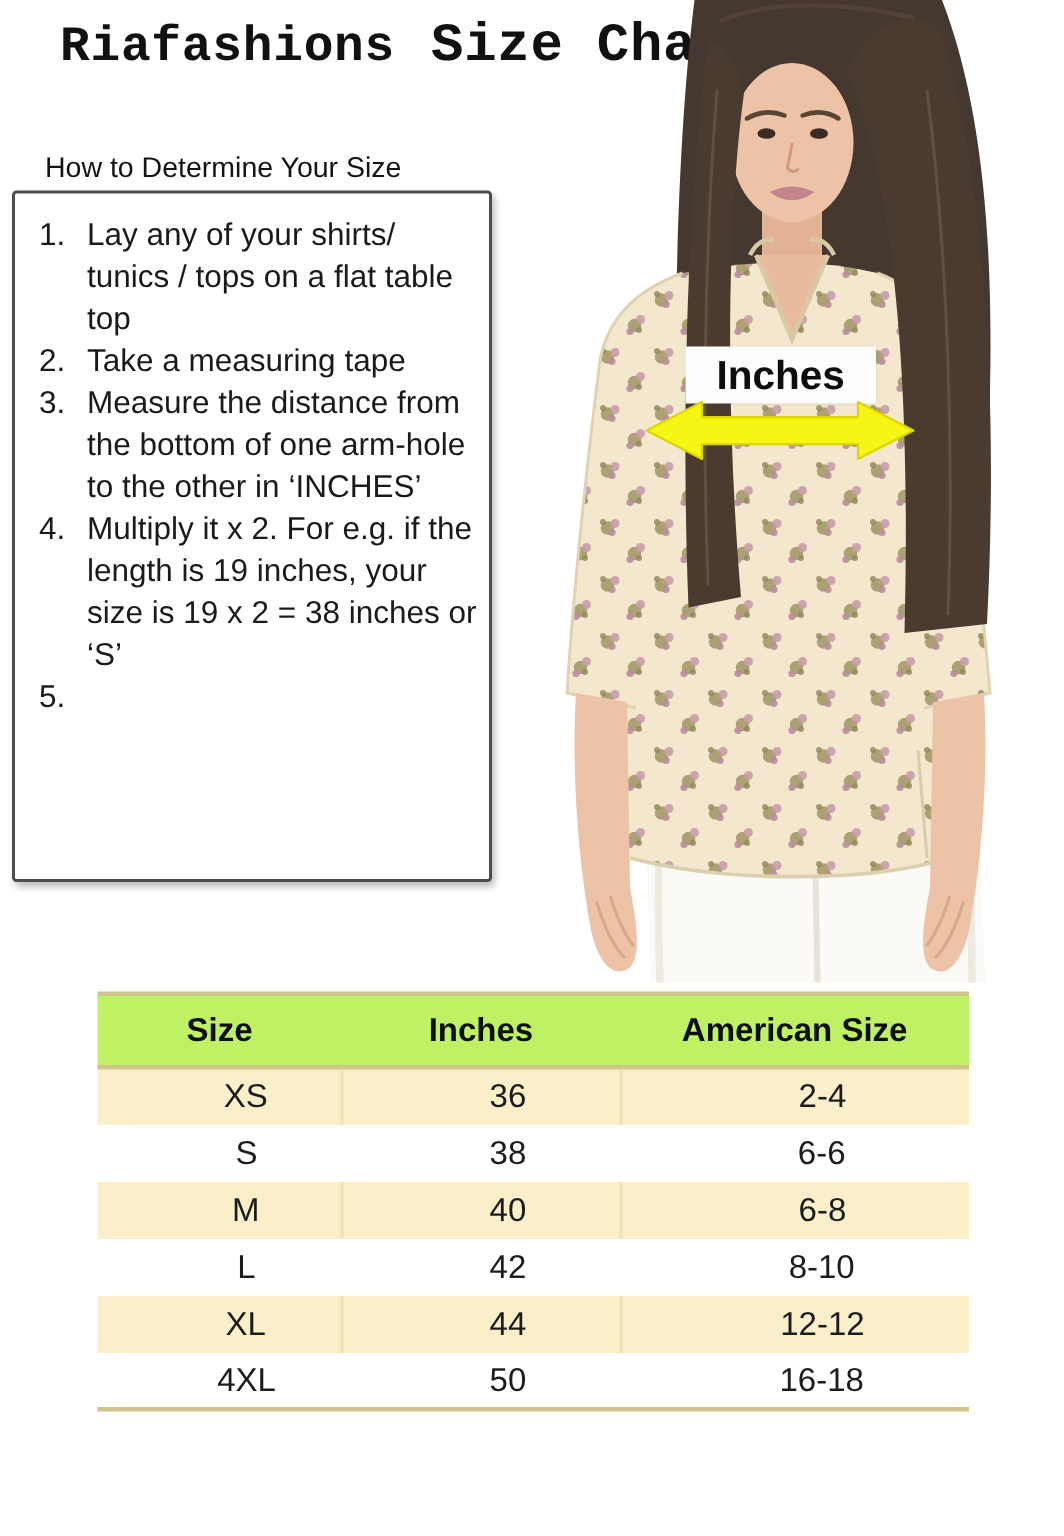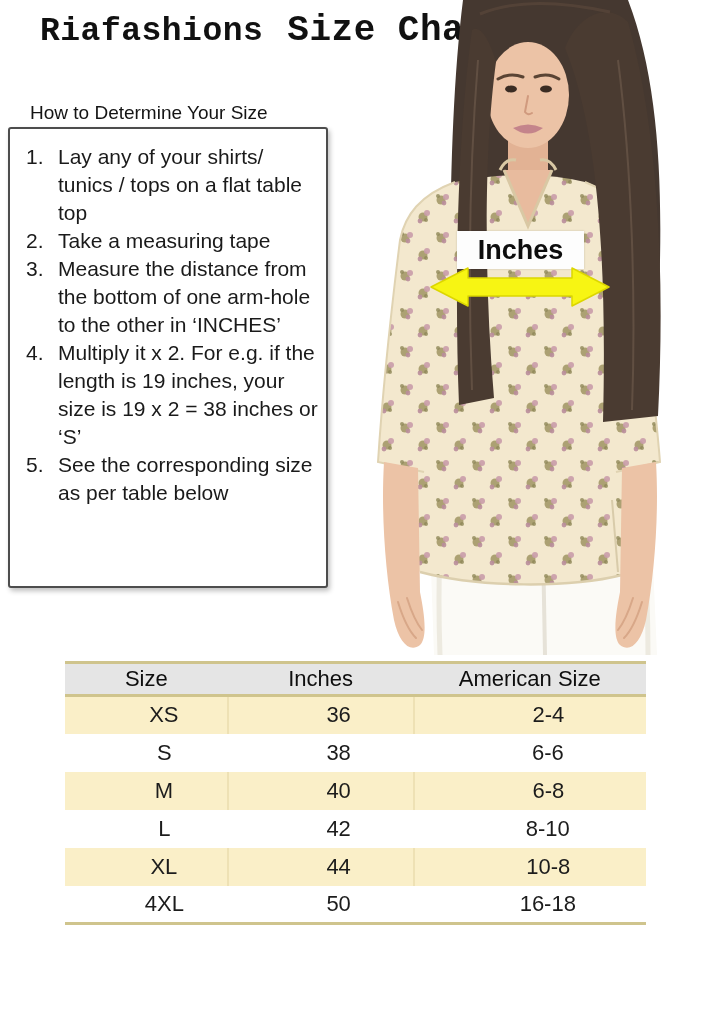--- a/index.html
+++ b/index.html
@@ -46,22 +46,22 @@
   table.size-table {
     position:absolute; left:65px; top:661px; width:581px;
     border-collapse:collapse; table-layout:fixed;
     border-top:3px solid #cfc48d; border-bottom:3px solid #cfc48d;
     font-size:22px;
   }
   .size-table col.c1 { width:28%; }
   .size-table col.c2 { width:32%; }
   .size-table col.c3 { width:40%; }
   .size-table th {
-    height:33px; font-weight:400; color:#0e0e0e; text-align:center;
-    border-bottom:3px solid #cfc48d; background:#e5e5e5;
+    height:49px; font-weight:700; color:#0e0e0e; text-align:center;
+    border-bottom:3px solid #cfc48d; background:#bef264;
   }
   .size-table td { height:38px; text-align:center; color:#1c1c1c; font-weight:400;padding-left:36px; }
   .size-table tbody tr:nth-of-type(odd)  { background:#faefc8; }
   .size-table tbody tr:nth-of-type(even) { background:#ffffff; }
   .size-table tbody tr:nth-of-type(odd) td:not(:last-child) { border-right:2px solid #eee1b4; }
 </style>
 </head>
 <body>
 
 <div class="page">
@@ -90,21 +90,20 @@
           <span class="txt">Measure the distance from the bottom of one arm-hole to the other in ‘INCHES’</span>
         </li>
 
         <li>
           <span class="num">4.</span>
           <span class="txt">Multiply it x 2. For e.g. if the length is 19 inches, your size is 19 x 2 = 38 inches or ‘S’</span>
         </li>
 
         <li>
           <span class="num">5.</span>
-          <span class="txt">See the corresponding size as per table below</span>
         </li>
 
     </ol>
   </div>
 
   <div class="photo">
     <svg width="349" height="660" viewBox="0 0 349 660">
       <defs>
         <pattern id="floral" width="36" height="38" patternUnits="userSpaceOnUse">
           <rect width="36" height="38" fill="#f3e8ce"></rect>
@@ -205,21 +204,21 @@
 
         <tr>
           <td>L</td>
           <td>42</td>
           <td>8-10</td>
         </tr>
 
         <tr>
           <td>XL</td>
           <td>44</td>
-          <td>10-8</td>
+          <td>12-12</td>
         </tr>
 
 
 
         <tr>
           <td>4XL</td>
           <td>50</td>
           <td>16-18</td>
         </tr>
 

